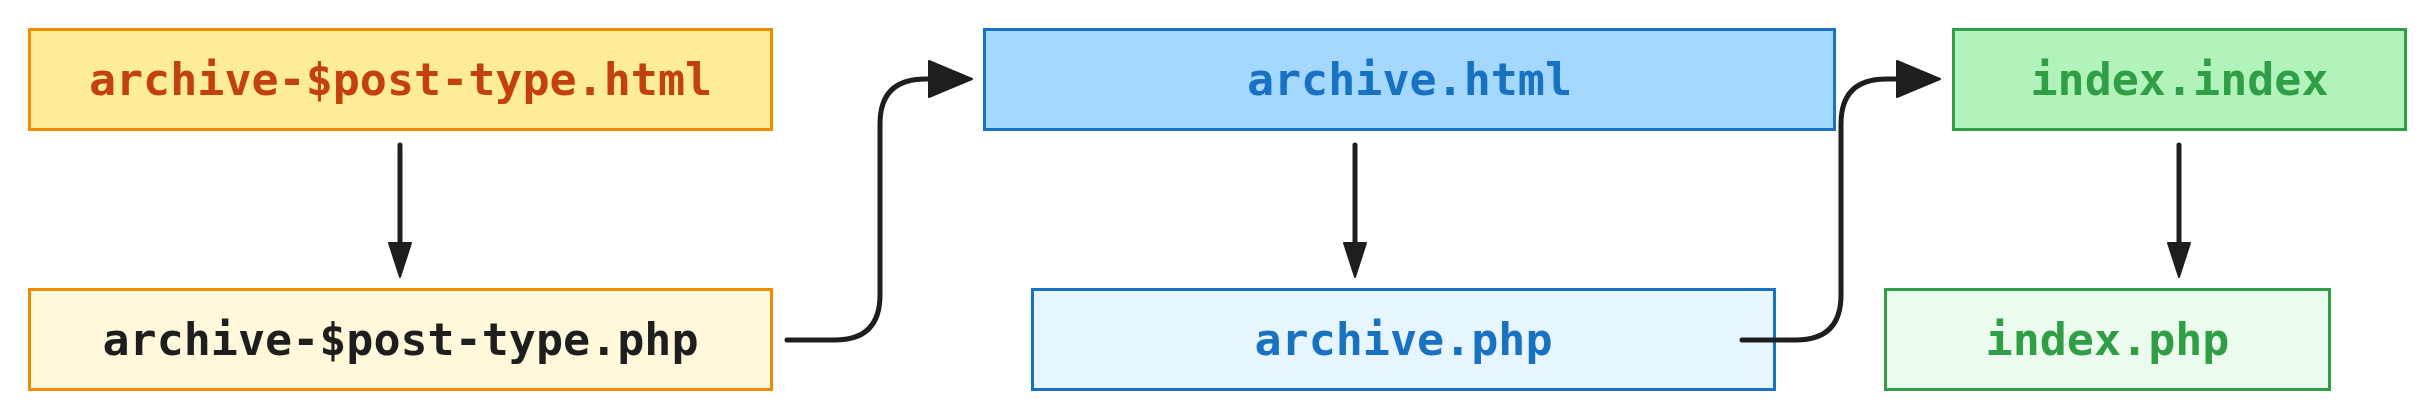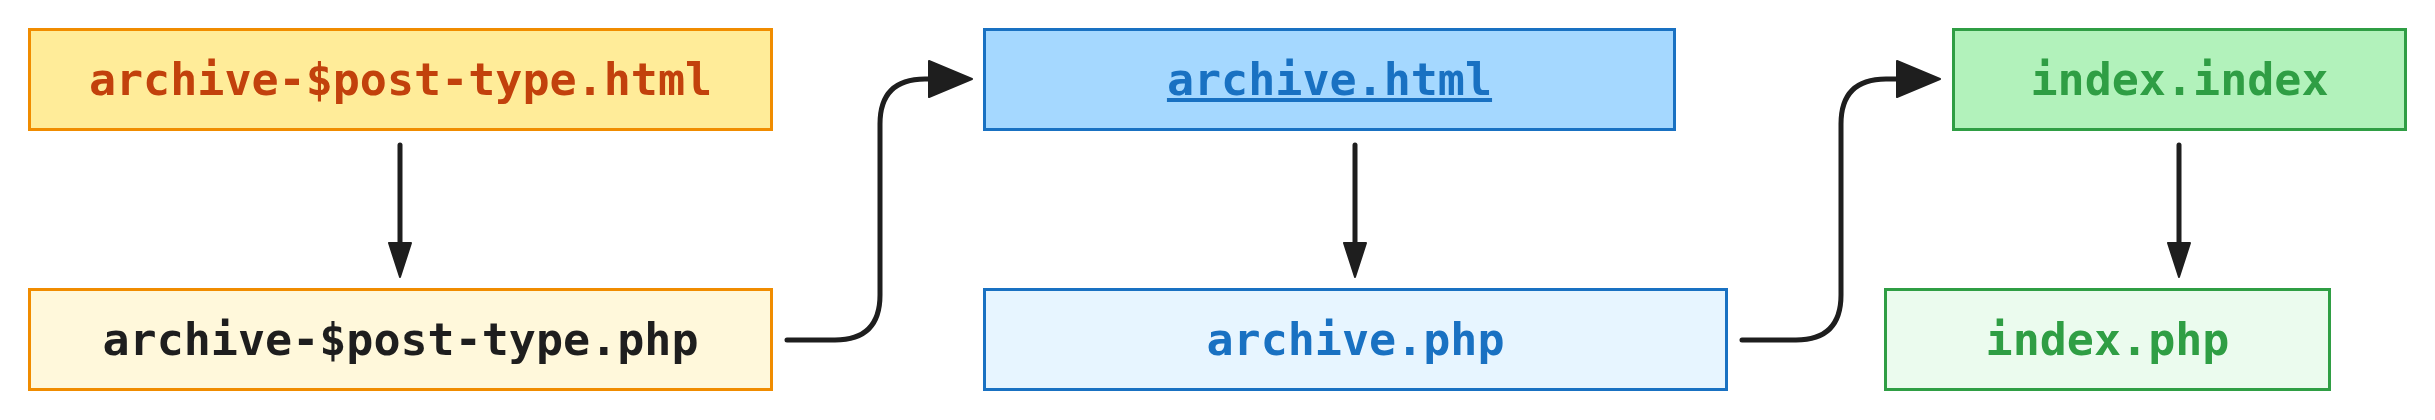--- a/index.html
+++ b/index.html
@@ -23,42 +23,42 @@
     justify-content: center;
     font-size: 45px;
     font-weight: bold;
     letter-spacing: 0px;
     white-space: nowrap;
   }
   .node span { display: block; }
   .yellow-top { background: #ffec99; border-color: #f08c00; color: #c2410c; }
   .yellow-bot { background: #fff8db; border-color: #f08c00; color: #1e1e1e; }
   .blue-top   { background: #a5d8ff; border-color: #1971c2; color: #1971c2; }
-  .blue-bot   { background: #e7f5ff; border-color: #1971c2; color: #1971c2; }
+  .blue-bot   { background: #e7f5ff; border-color: #1971c2; color: #1971c2; margin-left: 48px; }
   .green-top  { background: #b2f2bb; border-color: #2f9e44; color: #2f9e44; }
   .green-bot  { background: #ebfbee; border-color: #2f9e44; color: #2f9e44; }
 
   svg.edges {
     position: absolute;
     left: 0; top: 0;
     width: 2435px; height: 420px;
     pointer-events: none;
   }
 </style>
 </head>
 <body>
 
 <div class="node yellow-top" style="left:28px; top:28px; width:745px; height:103px;">
   <span>archive-$post-type.html</span>
 </div>
 <div class="node yellow-bot" style="left:28px; top:288px; width:745px; height:103px;">
   <span>archive-$post-type.php</span>
 </div>
 
-<div class="node blue-top" style="left:983px; top:28px; width:693px; height:103px;text-decoration:underline;">
+<div class="node blue-top" style="left:983px; top:28px; width:853px; height:103px;">
   <span>archive.html</span>
 </div>
 <div class="node blue-bot" style="left:983px; top:288px; width:745px; height:103px;">
   <span>archive.php</span>
 </div>
 
 <div class="node green-top" style="left:1952px; top:28px; width:455px; height:103px;">
   <span>index.index</span>
 </div>
 <div class="node green-bot" style="left:1884px; top:288px; width:447px; height:103px;">

